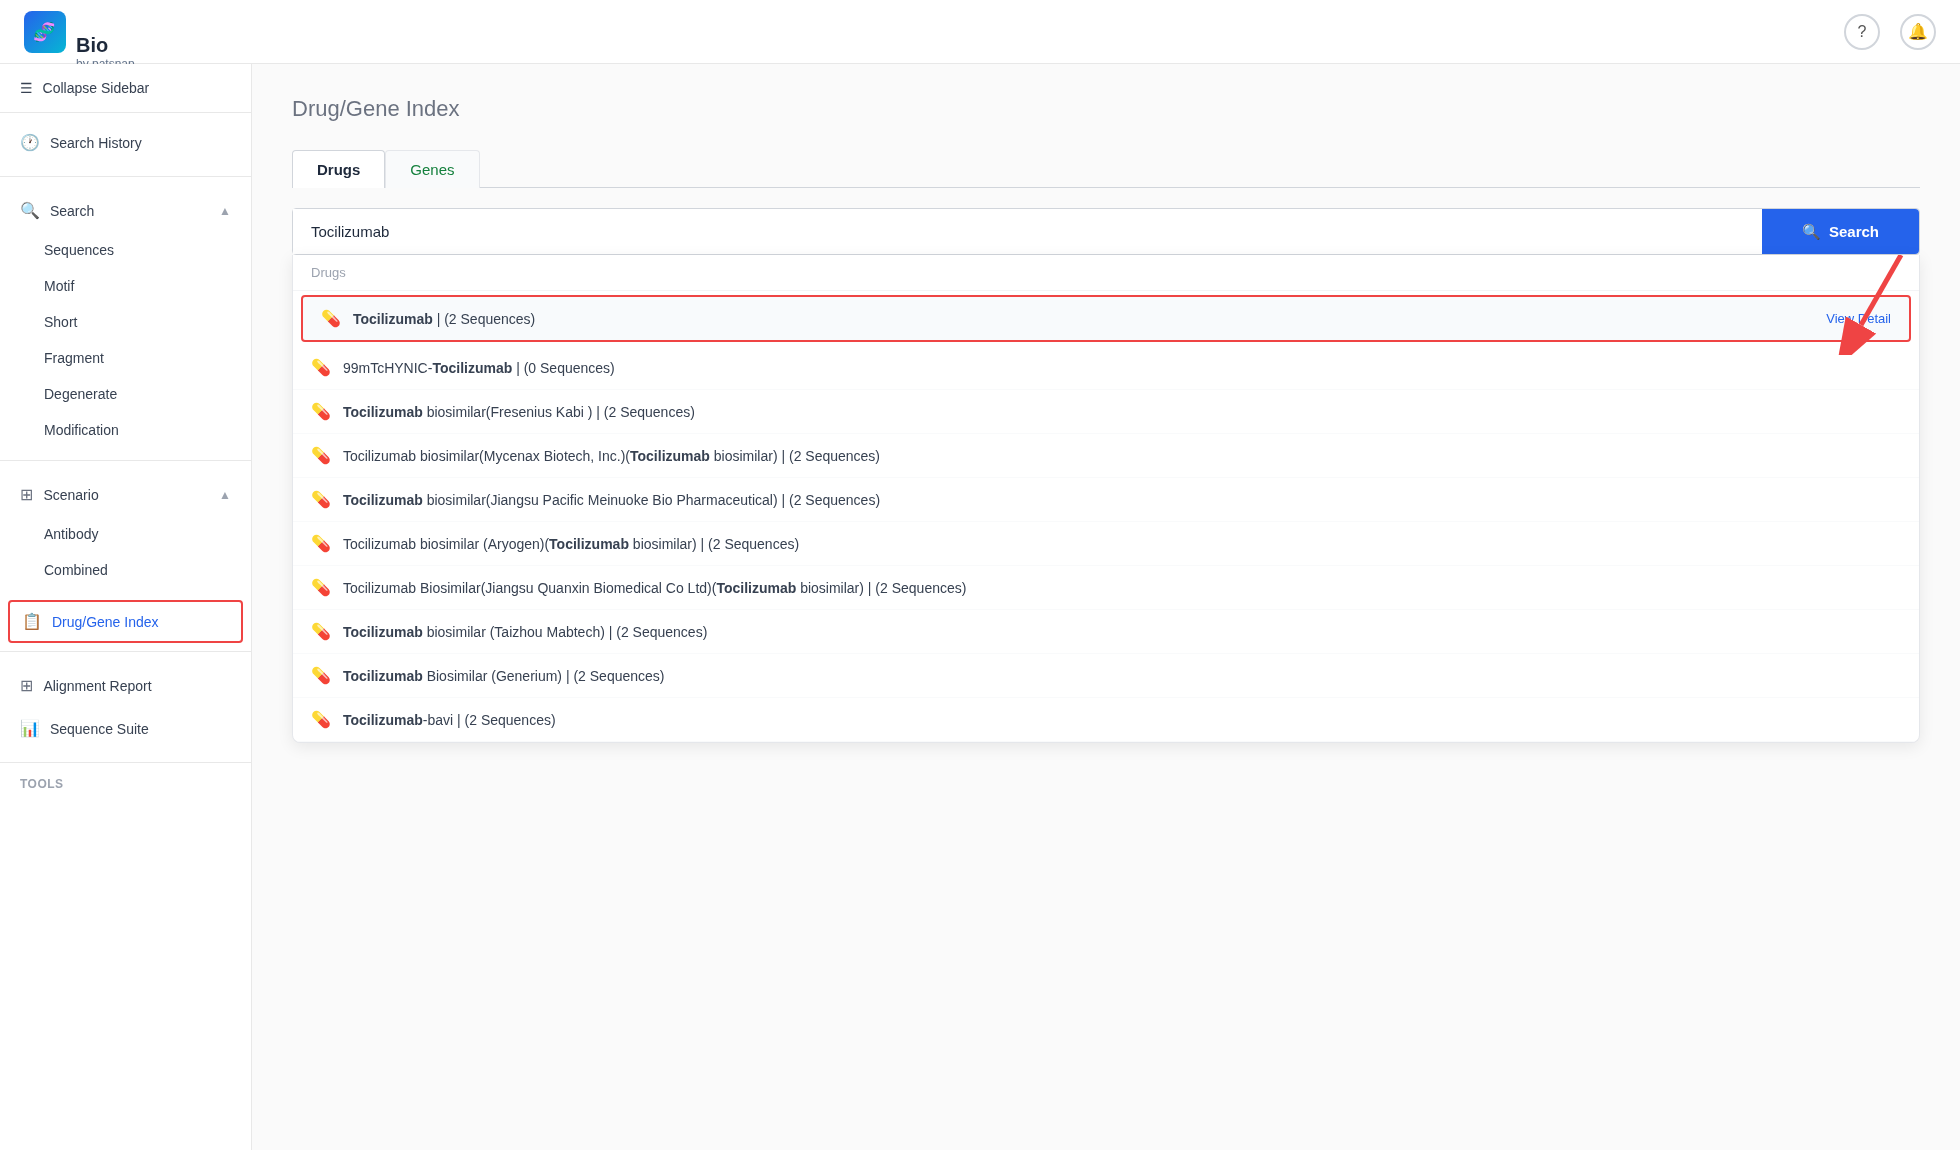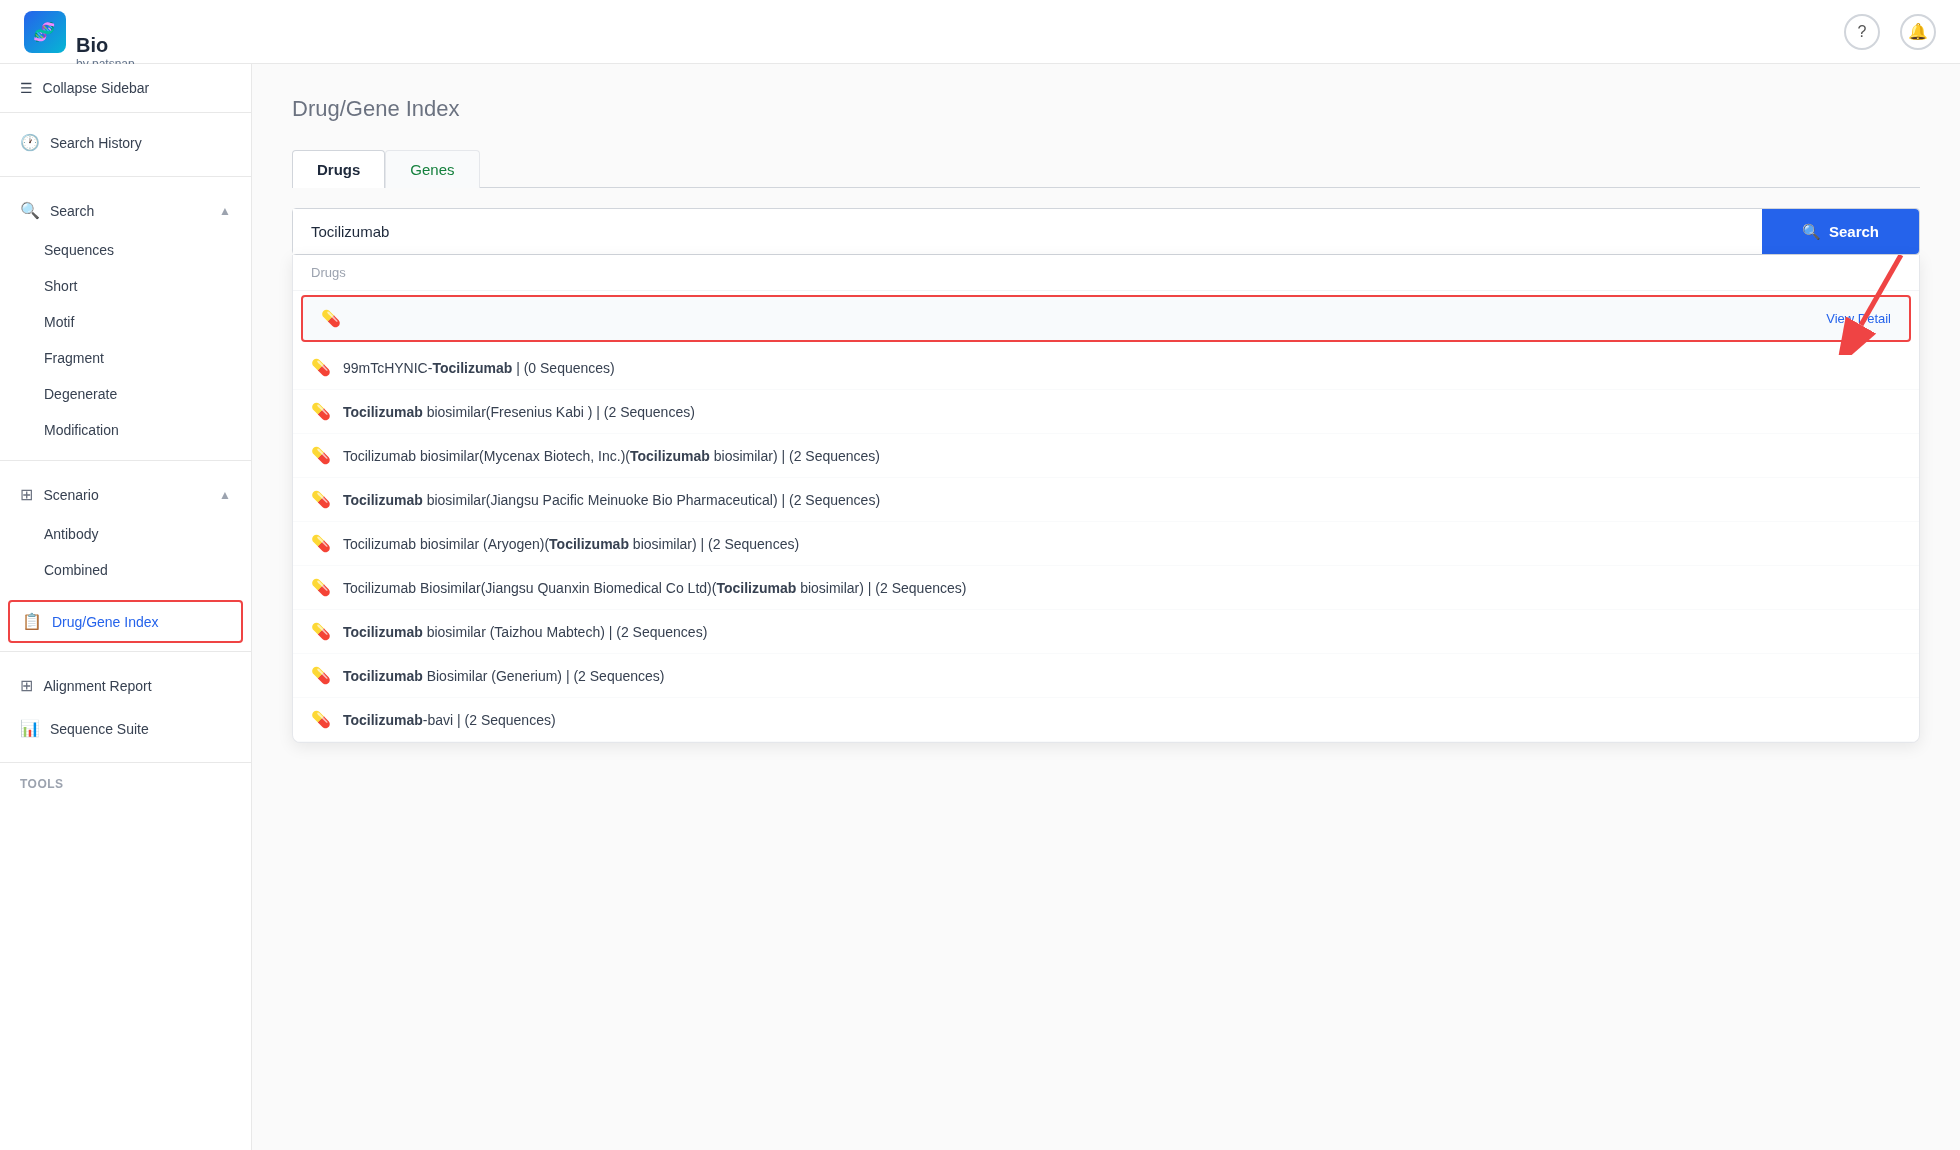--- a/index.html
+++ b/index.html
@@ -156,24 +156,24 @@
     <div class="sidebar-section">
       <div class="sidebar-item">
         <span class="sidebar-item-icon">🔍</span>
         <span>Search</span>
         <span class="expand-icon">▲</span>
       </div>
       <div class="sidebar-sub-item">
         <span>Sequences</span>
       </div>
       <div class="sidebar-sub-item">
+        <span>Motif</span>
+      </div>
+      <div class="sidebar-sub-item">
         <span>Short</span>
-      </div>
-      <div class="sidebar-sub-item">
-        <span>Motif</span>
       </div>
       <div class="sidebar-sub-item">
         <span>Fragment</span>
       </div>
       <div class="sidebar-sub-item">
         <span>Degenerate</span>
       </div>
       <div class="sidebar-sub-item">
         <span>Modification</span>
       </div>
@@ -243,20 +243,24 @@
         </button>
       </div>
 
       <div class="dropdown-wrapper">
         <div class="dropdown-panel">
           <div class="dropdown-header">Drugs</div>
 
           <div style="position: relative; margin: 4px 8px;">
             <div class="dropdown-item" style="border: 2px solid #ef4444; border-radius: 4px; background: #f8fafc;">
               <span class="dropdown-item-icon">💊</span>
+              <span class="dropdown-item-text">
+                <span class="bold">Tocilizumab</span>
+                <span> | (2 Sequences)</span>
+              </span>
               <a class="view-detail-link">View Detail</a>
             </div>
 
             <div style="position: absolute; right: -20px; top: -60px; pointer-events: none; z-index: 20;">
               <svg width="120" height="120" viewBox="0 0 120 120">
                 <defs>
                   <marker id="arrowhead" markerWidth="10" markerHeight="7" refX="0" refY="3.5" orient="auto">
                     <polygon points="0 0, 10 3.5, 0 7" fill="#ef4444"></polygon>
                   </marker>
                 </defs>

